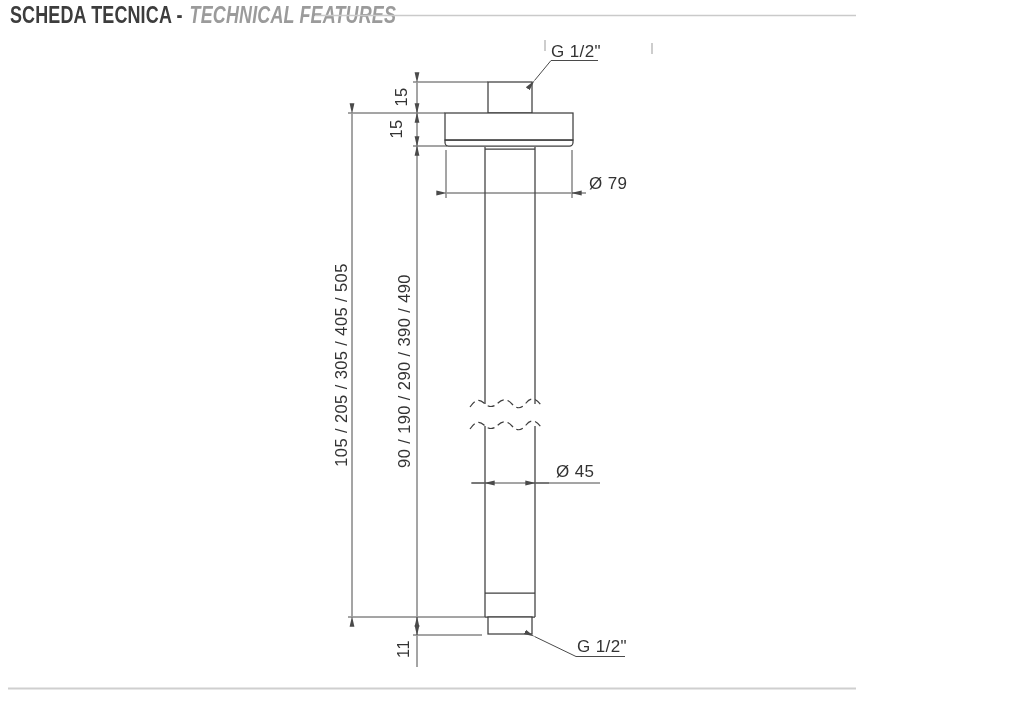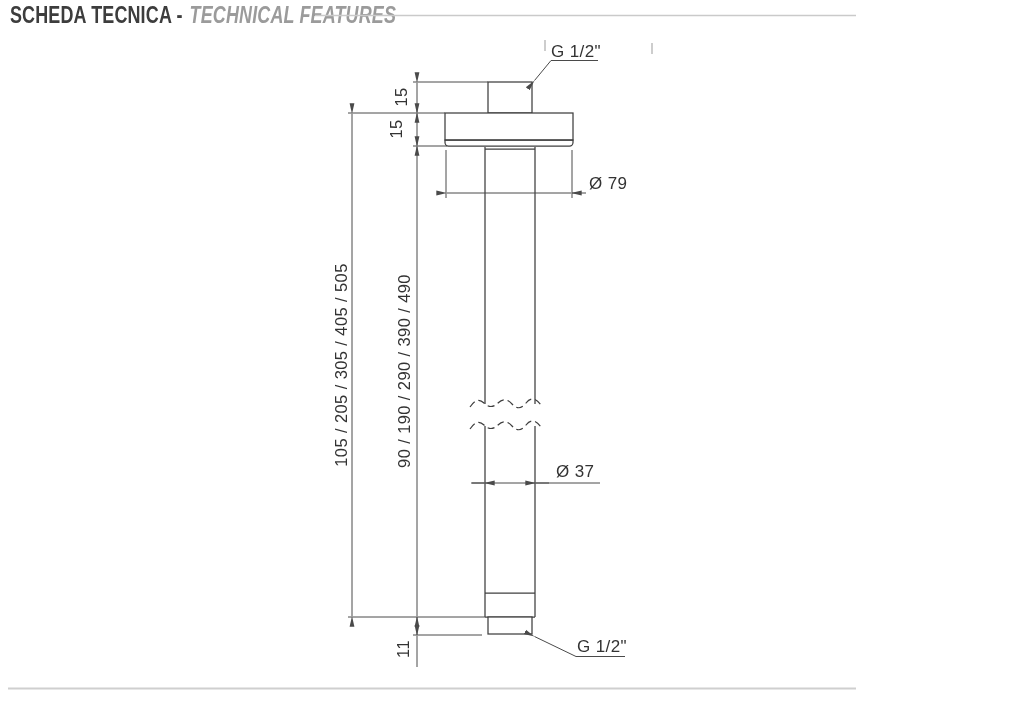--- a/index.html
+++ b/index.html
@@ -115,21 +115,21 @@
       <path class="d" d="M471,483 H484" marker-end="url(#arr)"></path>
       <path class="d" d="M549,483 H536" marker-end="url(#arr)"></path>
 
       <path class="d" d="M598,60.5 H551 L534.5,80.5" marker-end="url(#arr)"></path>
       <path class="d" d="M625,656.5 H576 L534.5,636.5" marker-end="url(#arr)"></path>
     </g>
   </svg>
 
   <span class="hlbl" style="left:551px;top:42px;">G 1/2"</span>
   <span class="hlbl" style="left:589px;top:174px;">Ø 79</span>
-  <span class="hlbl" style="left:556px;top:462px;">Ø 37</span>
+  <span class="hlbl" style="left:556px;top:462px;">Ø 45</span>
   <span class="hlbl" style="left:577px;top:637px;">G 1/2"</span>
 
   <span class="rlbl" style="left:401px;top:97px;">15</span>
   <span class="rlbl" style="left:396px;top:129px;">15</span>
   <span class="rlbl" style="left:341px;top:365px;">105 / 205 / 305 / 405 / 505</span>
   <span class="rlbl" style="left:404px;top:371px;">90 / 190 / 290 / 390 / 490</span>
   <span class="rlbl" style="left:403px;top:649px;">11</span>
 
 </div>
 

